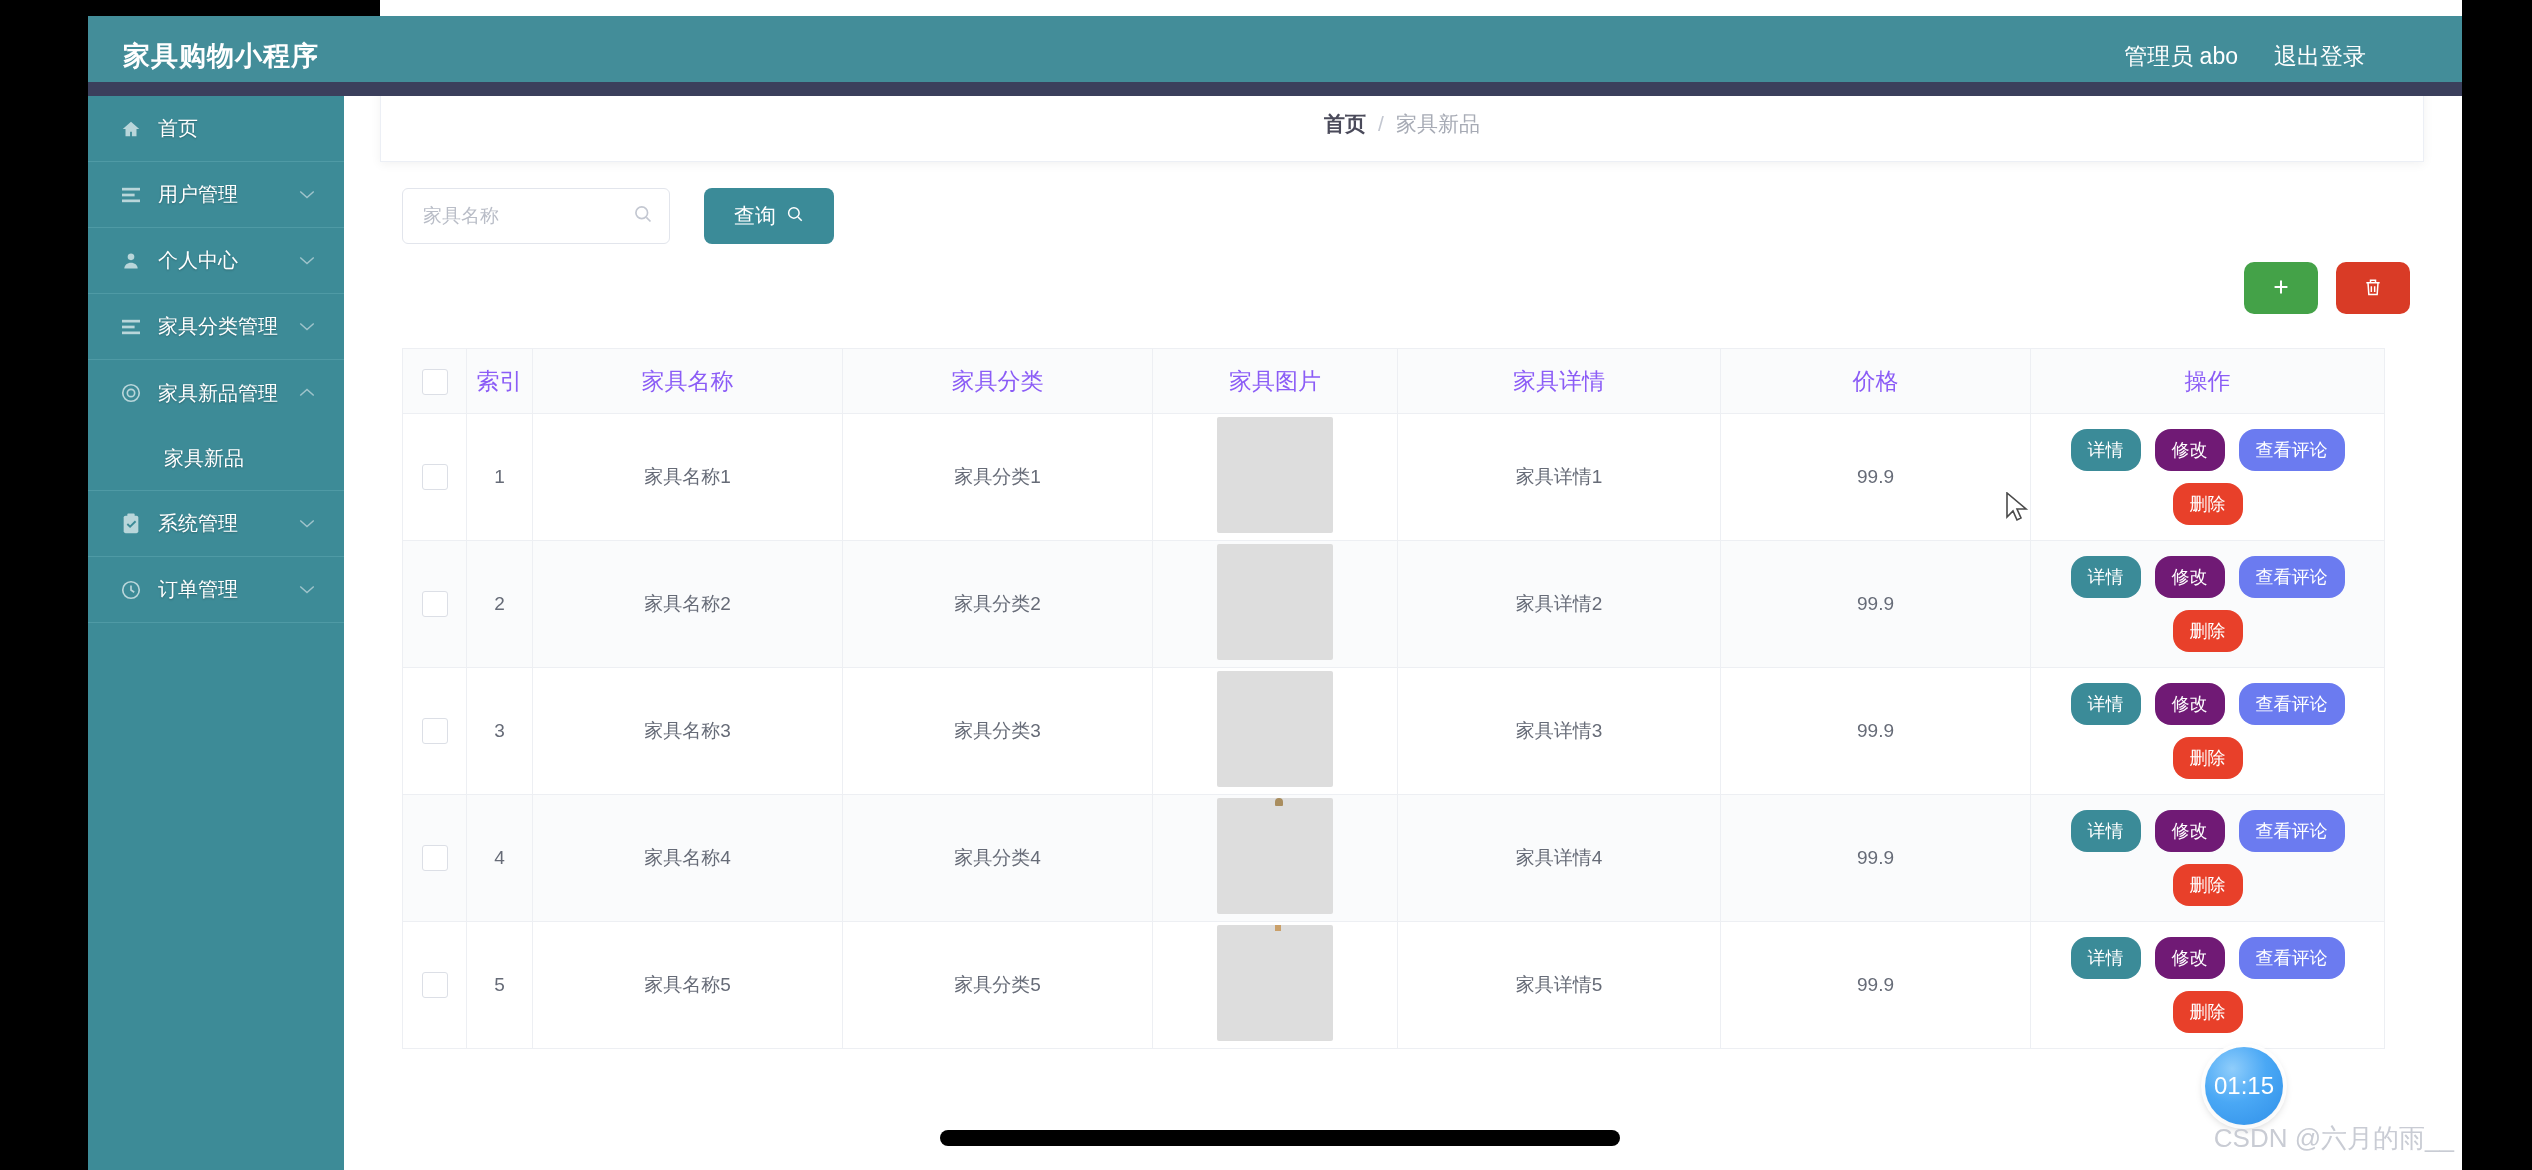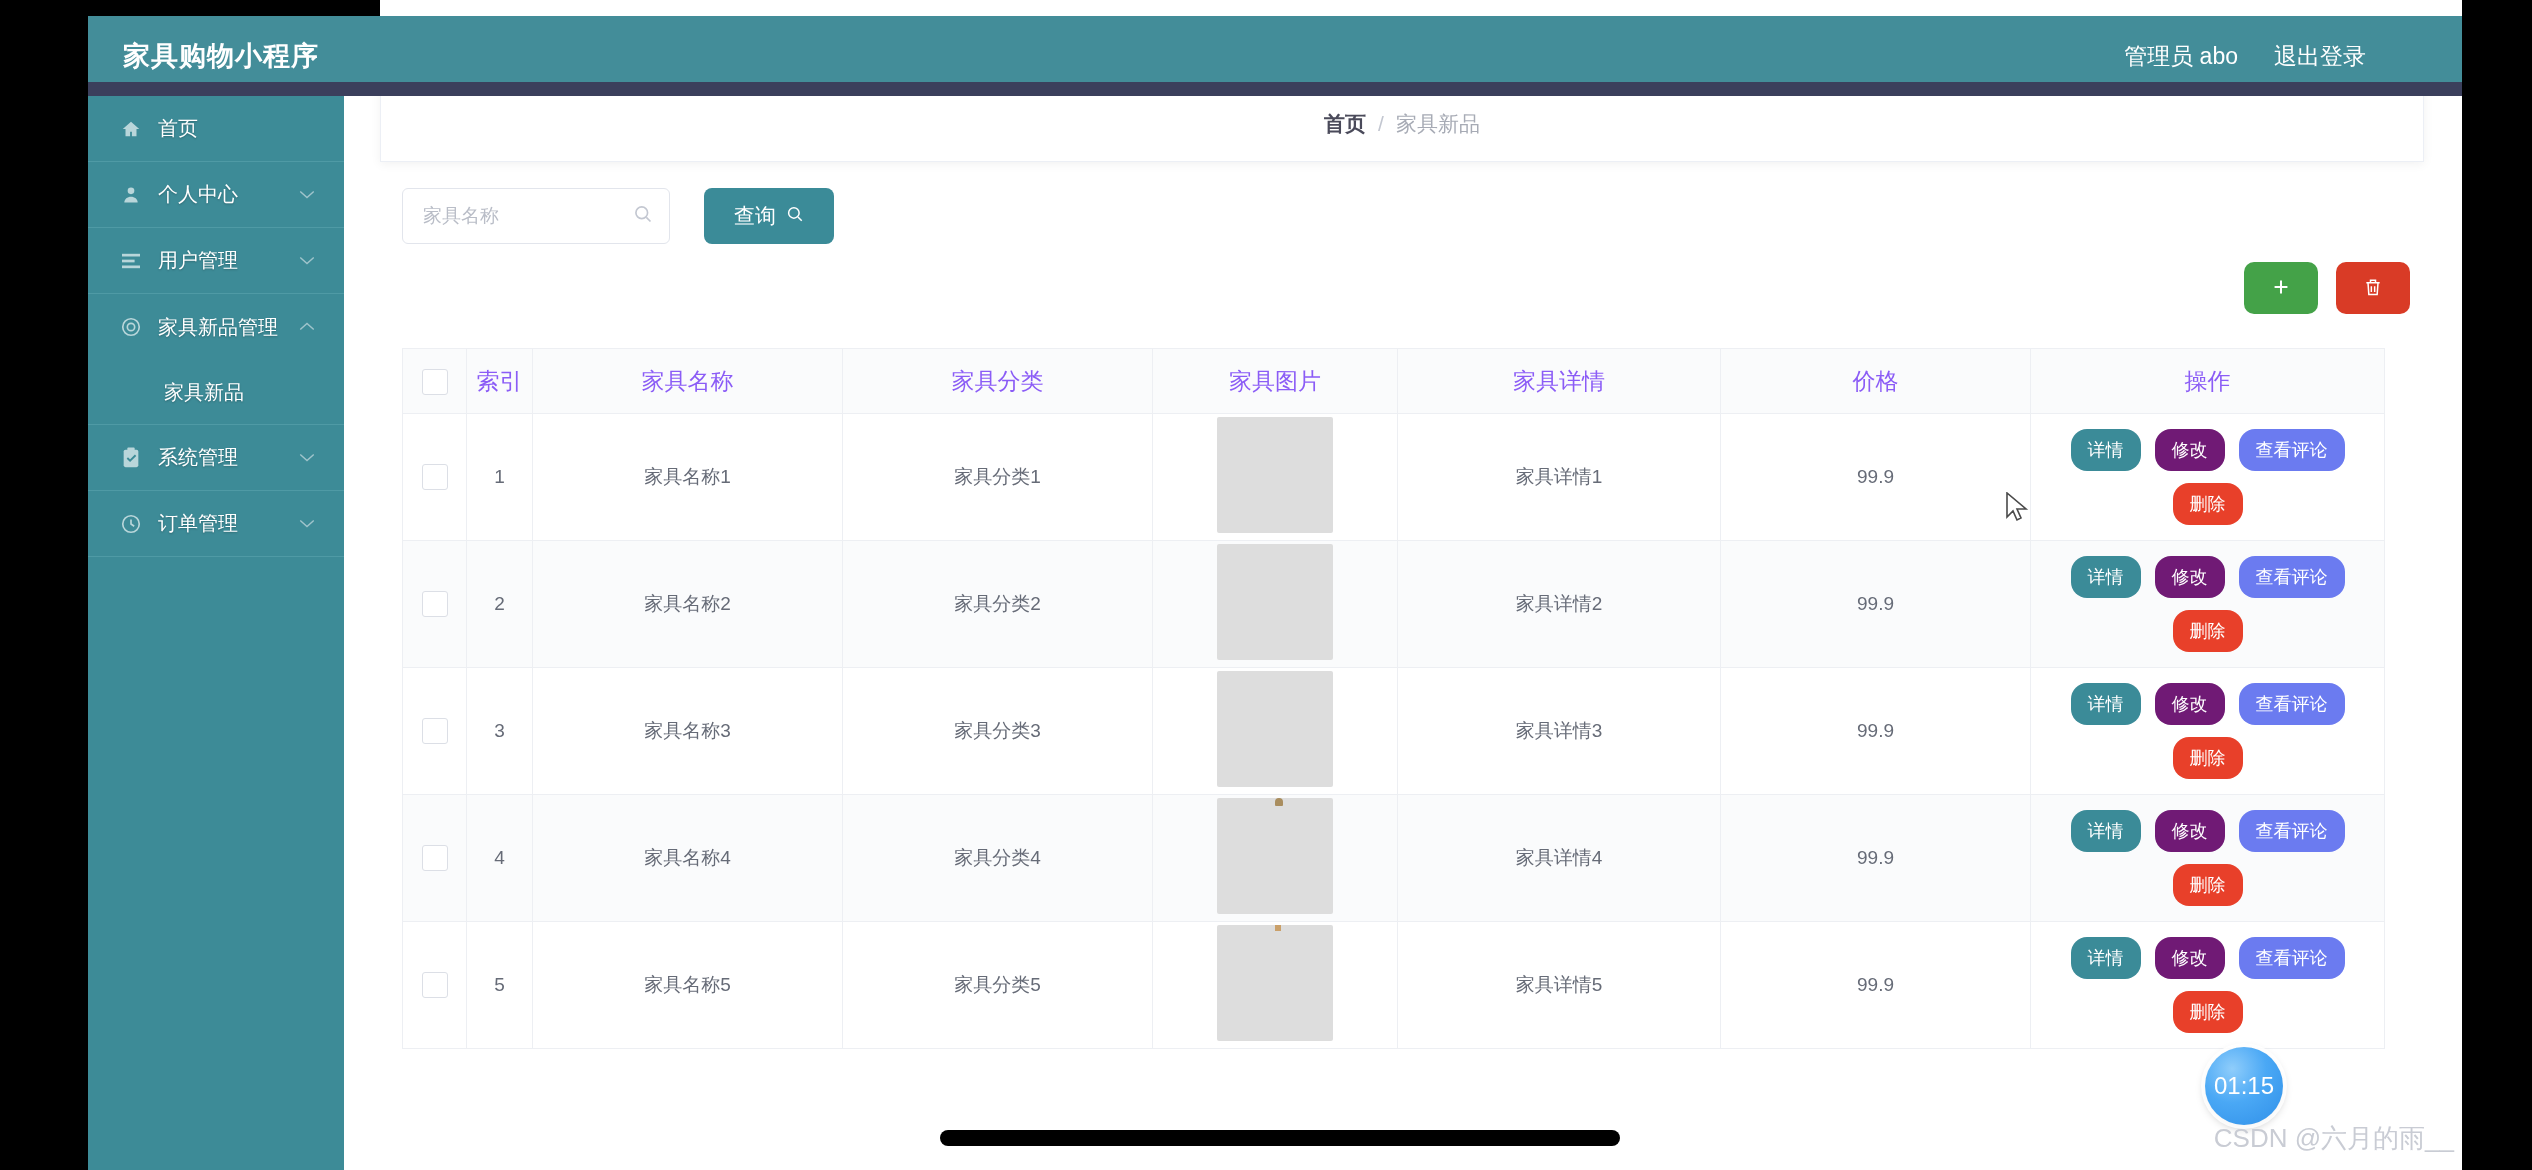--- a/index.html
+++ b/index.html
@@ -242,20 +242,36 @@
       <span class="mi-icon">
         <svg width="22" height="22" viewBox="0 0 24 24" fill="currentColor">
             <path d="M12 4 3 12h3v8h5v-5h2v5h5v-8h3z"></path>
           </svg>
       </span>
       <span class="mi-label">首页</span>
     </div>
 
     <div class="menu-item">
       <span class="mi-icon">
+        <svg width="22" height="18" viewBox="0 0 24 20" fill="currentColor">
+            <rect x="2" y="2" width="20" height="3"></rect>
+            <rect x="2" y="8.5" width="14" height="3"></rect>
+            <rect x="2" y="15" width="20" height="3"></rect>
+          </svg>
+      </span>
+      <span class="mi-label">用户管理</span>
+      <span class="mi-arrow">
+        <svg width="18" height="12" viewBox="0 0 24 14" fill="none" stroke="currentColor" stroke-width="2">
+            <path d="M3 3l9 8 9-8"></path>
+          </svg>
+      </span>
+    </div>
+
+    <div class="menu-item">
+      <span class="mi-icon">
         <svg width="20" height="20" viewBox="0 0 24 24" fill="currentColor">
             <circle cx="12" cy="7" r="4"></circle>
             <path d="M4 21c0-4.4 3.6-7 8-7s8 2.6 8 7z"></path>
           </svg>
       </span>
       <span class="mi-label">个人中心</span>
       <span class="mi-arrow">
         <svg width="18" height="12" viewBox="0 0 24 14" fill="none" stroke="currentColor" stroke-width="2">
             <path d="M3 3l9 8 9-8"></path>
           </svg>
@@ -263,28 +279,27 @@
     </div>
 
     <div class="menu-item">
       <span class="mi-icon">
         <svg width="22" height="18" viewBox="0 0 24 20" fill="currentColor">
             <rect x="2" y="2" width="20" height="3"></rect>
             <rect x="2" y="8.5" width="14" height="3"></rect>
             <rect x="2" y="15" width="20" height="3"></rect>
           </svg>
       </span>
-      <span class="mi-label">用户管理</span>
+      <span class="mi-label">家具分类管理</span>
       <span class="mi-arrow">
         <svg width="18" height="12" viewBox="0 0 24 14" fill="none" stroke="currentColor" stroke-width="2">
             <path d="M3 3l9 8 9-8"></path>
           </svg>
       </span>
     </div>
-
 
     <div class="sub-wrap">
       <div class="menu-item" style="border-bottom:none;">
         <span class="mi-icon">
           <svg width="22" height="22" viewBox="0 0 24 24" fill="none" stroke="currentColor" stroke-width="1.8">
               <circle cx="12" cy="12" r="9"></circle>
               <circle cx="12" cy="12" r="4"></circle>
             </svg>
         </span>
         <span class="mi-label">家具新品管理</span>

